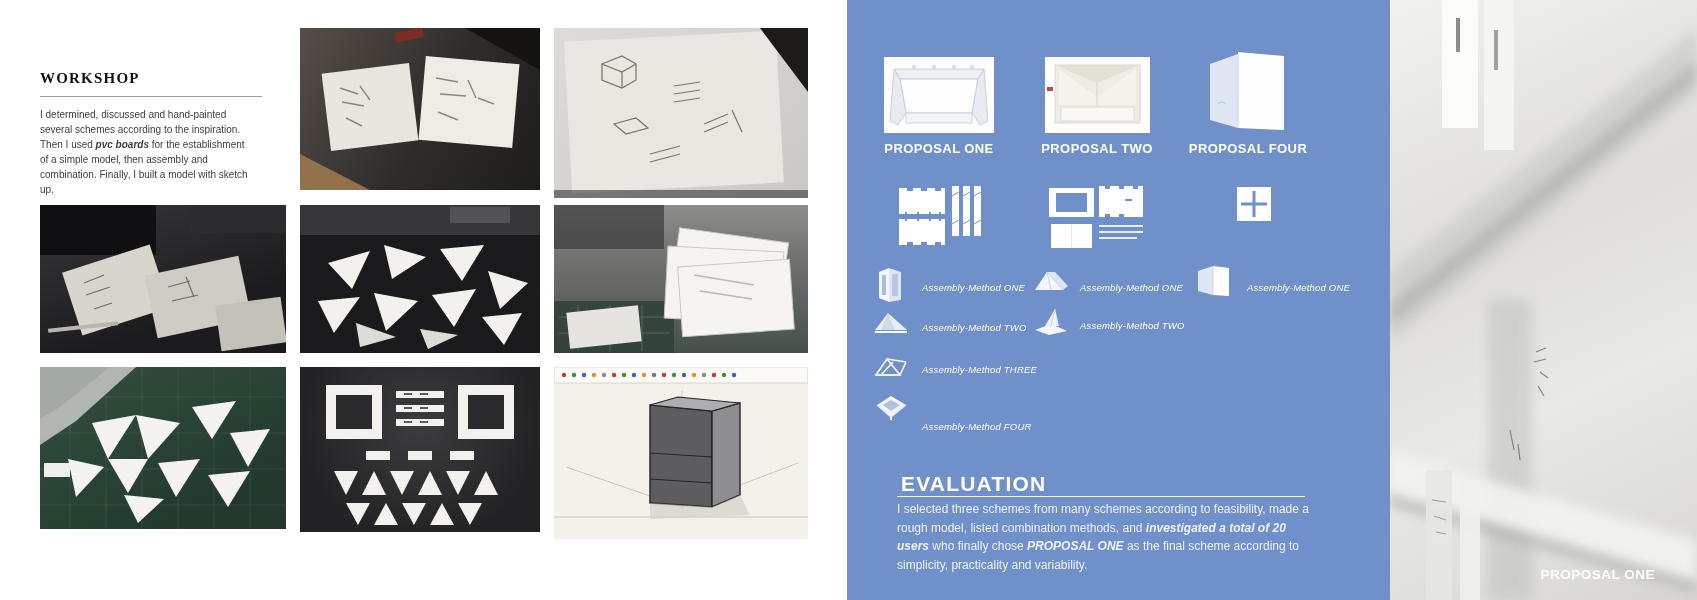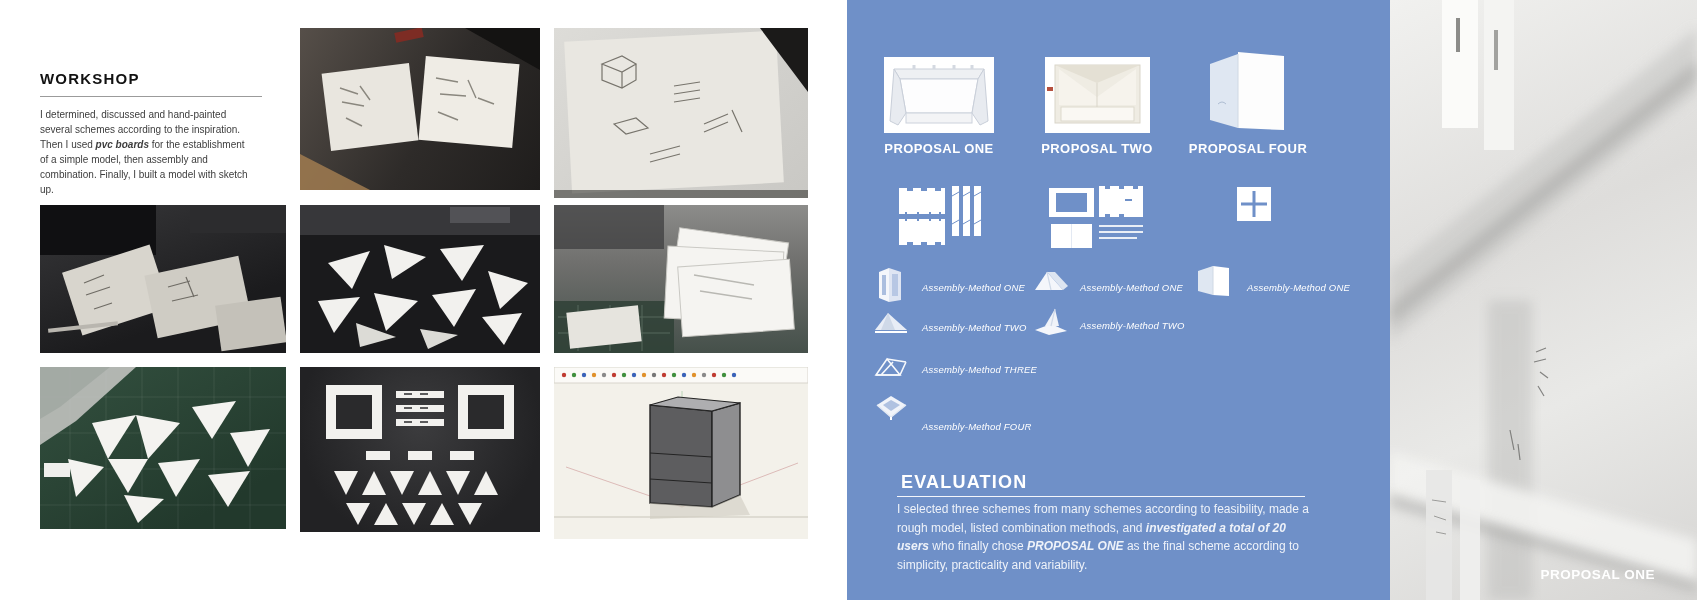--- a/index.html
+++ b/index.html
@@ -3,33 +3,33 @@
 <meta charset="utf-8">
 <style>
   html,body{margin:0;padding:0;}
   body{
     width:1697px;height:600px;position:relative;overflow:hidden;
     background:#ffffff;font-family:"Liberation Sans",sans-serif;
   }
   .abs{position:absolute;}
   
   .left-text{left:40px;top:70px;width:222px;position:absolute;}
-  .ws-title{font-size:15px;font-weight:bold;letter-spacing:1.2px;color:#111;margin:0;}
+  .ws-title{font-size:15px;font-weight:bold;letter-spacing:1.2px;color:#111;margin:0;font-family:Liberation Serif, serif;}
   .ws-rule{height:1px;background:#9b9b9b;margin-top:9px;width:222px;}
   .ws-par{margin-top:10px;width:214px;font-size:10px;line-height:1.5;color:#3d3d3d;}
   .seg-b{font-weight:bold;font-style:italic;}
   .photo{position:absolute;overflow:hidden;}
   .photo svg{display:block;width:100%;height:100%;}
   
   .panel{left:847px;top:0;width:543px;height:600px;position:absolute;background:#6f90c8;}
   .panel .abs{position:absolute;}
   .prop-img{background:#ffffff;}
   .prop-label{color:#fff;font-weight:bold;font-size:13px;letter-spacing:.4px;text-align:center;}
   .asm-label{color:#fff;font-weight:normal;font-style:italic;font-size:9.5px;letter-spacing:.2px;white-space:nowrap;}
-  .eval-title{font-size:18px;font-weight:bold;color:#fff;letter-spacing:1.2px;margin:4px;}
+  .eval-title{font-size:21px;font-weight:bold;color:#fff;letter-spacing:1.2px;margin:4px;}
   .eval-rule{height:1px;background:#fff;opacity:.92;}
   .eval-par{font-size:12px;line-height:1.55;color:#eef2f9;width:412px;}
   
   .right-photo{left:1390px;top:0;width:307px;height:600px;position:absolute;overflow:hidden;
     background:linear-gradient(155deg,#f1f1ef 0%,#dedddb 40%,#e9e9e7 65%,#d6d5d3 100%);}
   .right-photo svg{display:block;width:100%;height:100%;}
   .photo-caption{position:absolute;right:42px;bottom:18px;color:#fff;font-weight:bold;
     font-size:13.5px;letter-spacing:.5px;}
 </style>
 </head>

